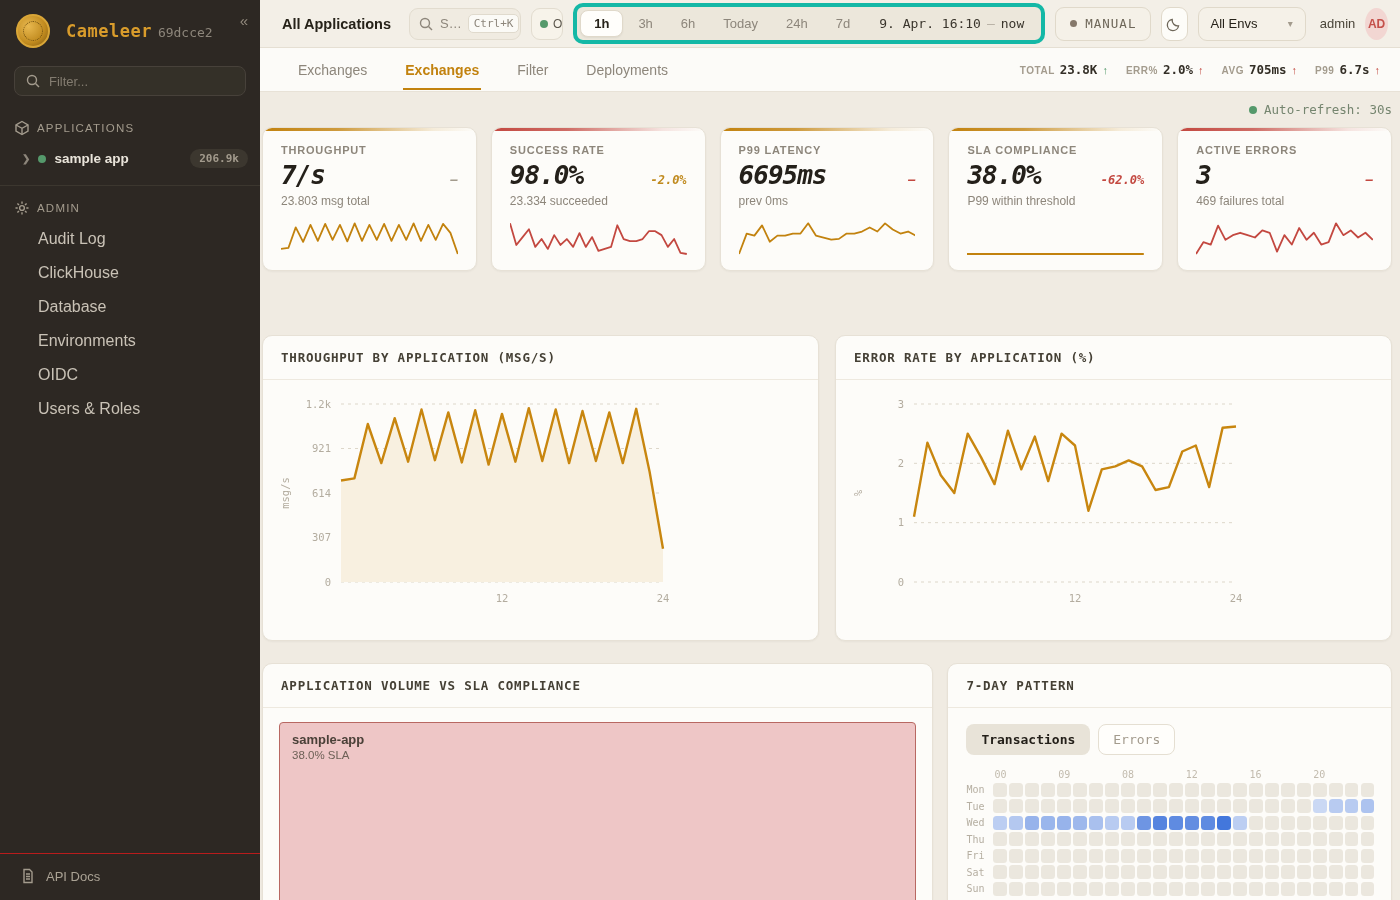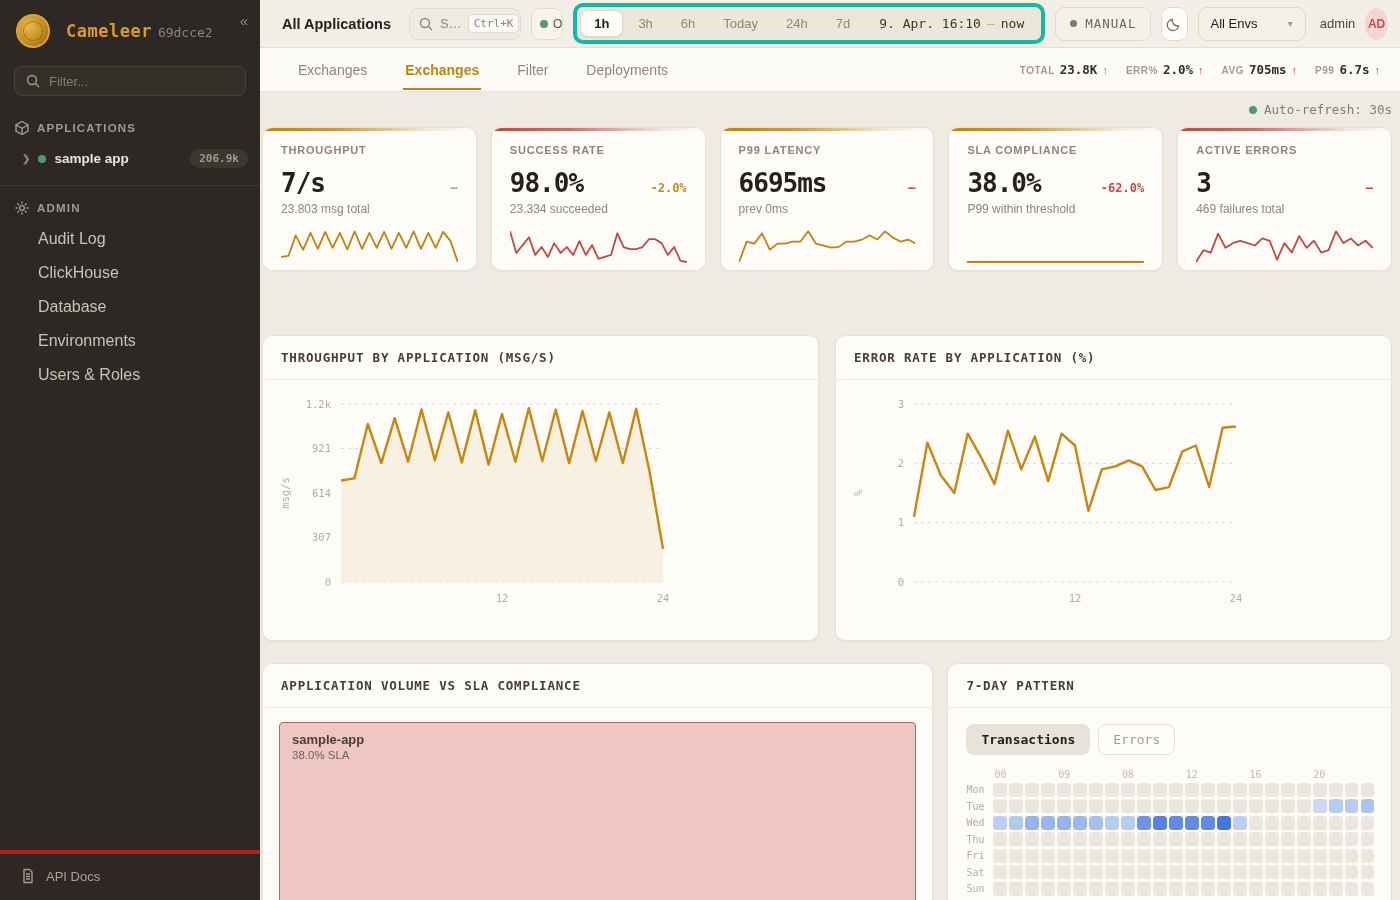--- a/index.html
+++ b/index.html
@@ -11,28 +11,28 @@
   .sidebar { width:260px; min-width:260px; background:var(--sidebar_bg,#2d2823); color:#cfc9be; display:flex; flex-direction:column; position:relative; }
   .side-head { display:flex; align-items:center; gap:16px; padding:14px 16px 10px 16px; }
   .logo-circ { width:34px; height:34px; border-radius:50%; background:radial-gradient(circle at 35% 35%, #e8b84f, #c08a1e 60%, #7a5510); border:2px solid #d9a637; position:relative; flex:none; }
   .logo-circ::after { content:""; position:absolute; inset:5px; border-radius:50%; border:1.5px dotted #6b4c10; }
   .brand-name { color:#d99c2b; font-weight:bold; font-size:17px; letter-spacing:.5px; }
   .brand-build { color:#8d867b; font-size:13px; margin-left:6px; }
   .collapse { position:absolute; top:12px; right:12px; color:#938b7e; font-size:15px; cursor:pointer; }
   .filter-wrap { margin:8px 14px 14px 14px; background:#343028; border:1px solid #47413a; border-radius:8px; height:30px; display:flex; align-items:center; gap:8px; padding:0 10px; }
   .filter-wrap input { background:transparent; border:none; outline:none; color:#cfc9be; font-size:13px; width:100%; font-family:"Liberation Sans",sans-serif; }
   .filter-wrap input::placeholder { color:#837c70; }
-  .sec-head { display:flex; align-items:center; gap:7px; padding:10px 14px 6px 14px; color:#a39b8d; font-size:11.5px; font-weight:bold; letter-spacing:1.2px; }
+  .sec-head { display:flex; align-items:center; gap:7px; padding:10px 14px 6px 14px; color:#a39b8d; font-size:11.5px; font-weight:normal; letter-spacing:1.2px; }
   .app-row { display:flex; align-items:center; gap:8px; padding:7px 12px 7px 22px; font-size:13.5px; color:#e9e4da; font-weight:bold; cursor:pointer; }
   .app-row .chev { color:#8d867b; font-size:10px; }
   .dot-green { width:8px; height:8px; border-radius:50%; background:var(--green,#55996b); flex:none; }
   .badge { margin-left:auto; background:#3c372f; color:#a39b8d; font-size:11px; border-radius:10px; padding:3px 9px; }
   .side-div { border-top:1px solid #3c372f; margin:10px 0 4px 0; }
   .nav-item { padding:8px 14px 8px 38px; font-size:16px; color:#c9c2b6; cursor:pointer; }
-  .side-foot { margin-top:auto; border-top:4px solid #b91c1c; padding:14px 16px 16px 20px; display:flex; align-items:center; gap:10px; color:#aaa294; font-size:13px; cursor:pointer; }
+  .side-foot { margin-top:auto; border-top:1px solid #b91c1c; padding:14px 16px 16px 20px; display:flex; align-items:center; gap:10px; color:#aaa294; font-size:13px; cursor:pointer; }
   .sicon { width:16px; height:16px; flex:none; stroke:#a39b8d; fill:none; stroke-width:1.4; }
 
   
   .main { flex:1; display:flex; flex-direction:column; min-width:0; }
 
   .topbar { height:48px; background:#f3efe7; border-bottom:1px solid #e5dfd3; display:flex; align-items:center; gap:10px; padding:0 12px 0 22px; flex:none; }
   .tb-title { font-size:14.5px; font-weight:bold; color:#262219; margin-right:8px; white-space:nowrap; }
   .searchbox { display:flex; align-items:center; gap:6px; background:#f0ebe1; border:1px solid #e2dccf; border-radius:9px; height:32px; padding:0 8px; width:112px; cursor:text; }
   .searchbox .stxt { color:#8d867b; font-size:13px; }
   .kbd { background:#fbfaf6; border:1px solid #e0dacd; border-radius:5px; font-size:11px; color:#8d867b; padding:2px 5px; }
@@ -62,21 +62,21 @@
   .arrow-up-red { color:var(--red,#c34840); font-size:11px; }
 
   .content { flex:1; padding:6px 8px 0 2px; overflow:hidden; }
   .refresh-row { display:flex; justify-content:flex-end; align-items:center; gap:7px; padding:4px 0 10px 0; color:#75856f; font-size:12.5px; white-space:nowrap; }
 
   .card { background:var(--card_bg,#fdfcf9); border:1px solid #e7e1d6; border-radius:10px; box-shadow:0 1px 2px rgba(60,50,30,.05); overflow:hidden; }
   .kpi-grid { display:grid; grid-template-columns:repeat(5,1fr); gap:14px; }
   .kpi { position:relative; padding:16px 18px 10px 18px; height:144px; }
   .kpi-bar { position:absolute; top:0; left:0; right:0; height:3px; }
   .kpi .klabel { font-size:11px; font-weight:bold; letter-spacing:.8px; color:#8d867b; }
-  .kpi .vrow { display:flex; align-items:baseline; justify-content:space-between; margin-top:12px; }
+  .kpi .vrow { display:flex; align-items:baseline; justify-content:space-between; margin-top:4px;font-style:italic; }
   .kpi .kval { font-size:26px; font-weight:bold; color:#24201a; letter-spacing:-1px; }
   .kpi .kdelta { font-size:12px; font-weight:bold; }
   .kdelta.gray { color:#a39b8d; } .kdelta.gold { color:var(--gold,#c08a1e);text-align:center; } .kdelta.red { color:var(--red,#c34840); }
   .kpi .ksub { font-size:12px; color:#8d867b; margin-top:4px; }
   .kpi .spark { width:100%; height:40px; margin-top:10px; display:block; }
 
   .charts-grid { display:grid; grid-template-columns:1fr 1fr; gap:16px; margin-top:64px; }
   .chart-card .chead, .bottom-card .chead { padding:14px 18px; border-bottom:1px solid #eee9df; }
   .ctitle { font-family:"DejaVu Sans Mono",monospace; font-size:12.5px; font-weight:bold; letter-spacing:.8px; color:#454035; }
   .chart-body { padding:8px 6px 2px 6px; }
@@ -141,20 +141,21 @@
     <svg class="sicon" viewBox="0 0 16 16">
         <circle cx="8" cy="8" r="2.4"></circle>
         <path d="M8 1.5v2.2M8 12.3v2.2M1.5 8h2.2M12.3 8h2.2M3.4 3.4l1.6 1.6M11 11l1.6 1.6M12.6 3.4 11 5M5 11l-1.6 1.6"></path>
       </svg>
     <span>ADMIN</span>
   </div>
   <div class="nav-item">Audit Log</div>
   <div class="nav-item">ClickHouse</div>
   <div class="nav-item">Database</div>
   <div class="nav-item">Environments</div>
+  <div class="nav-item">OIDC</div>
   <div class="nav-item">Users &amp; Roles</div>
 
   <div class="side-foot">
     <svg class="sicon" viewBox="0 0 16 16">
         <path d="M4 1.5h5.5L12 4v10.5H4z"></path>
         <path d="M6 6h4M6 8.5h4M6 11h4"></path>
       </svg>
     <span>API Docs</span>
   </div>
 </aside>

